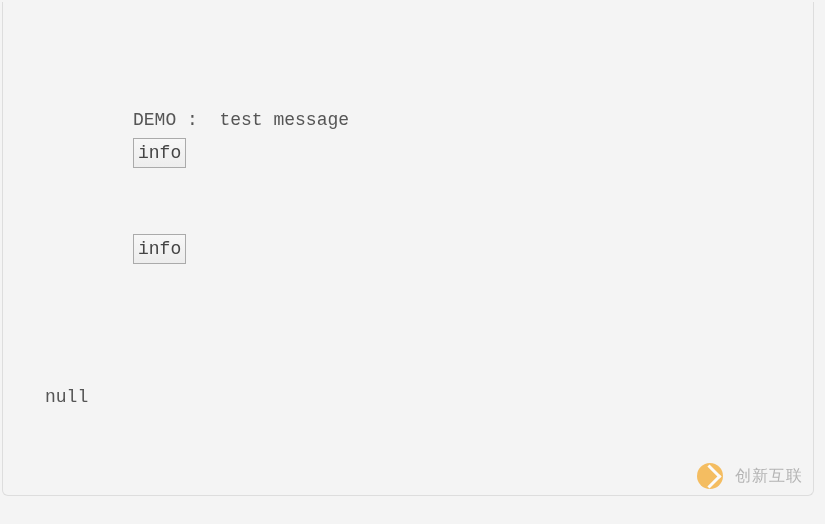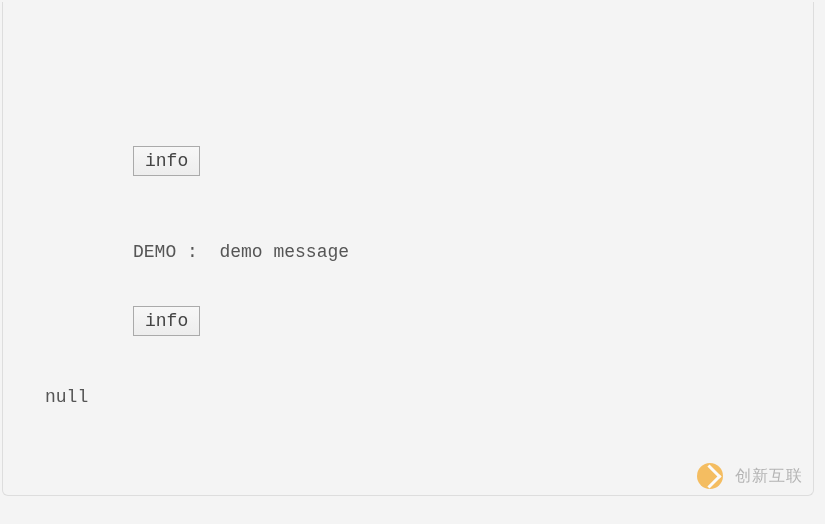--- a/index.html
+++ b/index.html
@@ -35,26 +35,25 @@
       margin-bottom: 66px;
     }
     .demo-label {
       white-space: pre;
       margin-bottom: 8px;
       color: #555;
     }
     .info-btn {
       font-family: "Courier New", monospace;
       font-size: 18px;
-      padding: 4px 11px;
+      padding: 4px 4px;
       background: linear-gradient(#f7f7f7, #ededed);
       border: 1px solid #aaa;
       color: #444;
       cursor: pointer;
-      margin-top: 36px;
     }
     .null-text {
       position: absolute;
       left: 42px;
       bottom: 88px;
       color: #555;
     }
     .watermark {
       position: absolute;
       right: 10px;
@@ -91,24 +90,24 @@
       color: #999;
       letter-spacing: 1px;
     }
   </style>
 </head>
 <body>
 
 <div class="container">
   <div class="content">
     <div class="demo-block">
+      <div class="demo-label">DEMO :  test message</div>
       <button class="info-btn">info</button>
     </div>
     <div class="demo-block">
-      <div class="demo-label">DEMO :  demo message</div>
       <button class="info-btn">info</button>
     </div>
   </div>
   <div class="null-text">null</div>
   <div class="watermark">
     <div class="watermark-icon"></div>
     <div class="watermark-text">创新互联</div>
   </div>
 </div>
 

